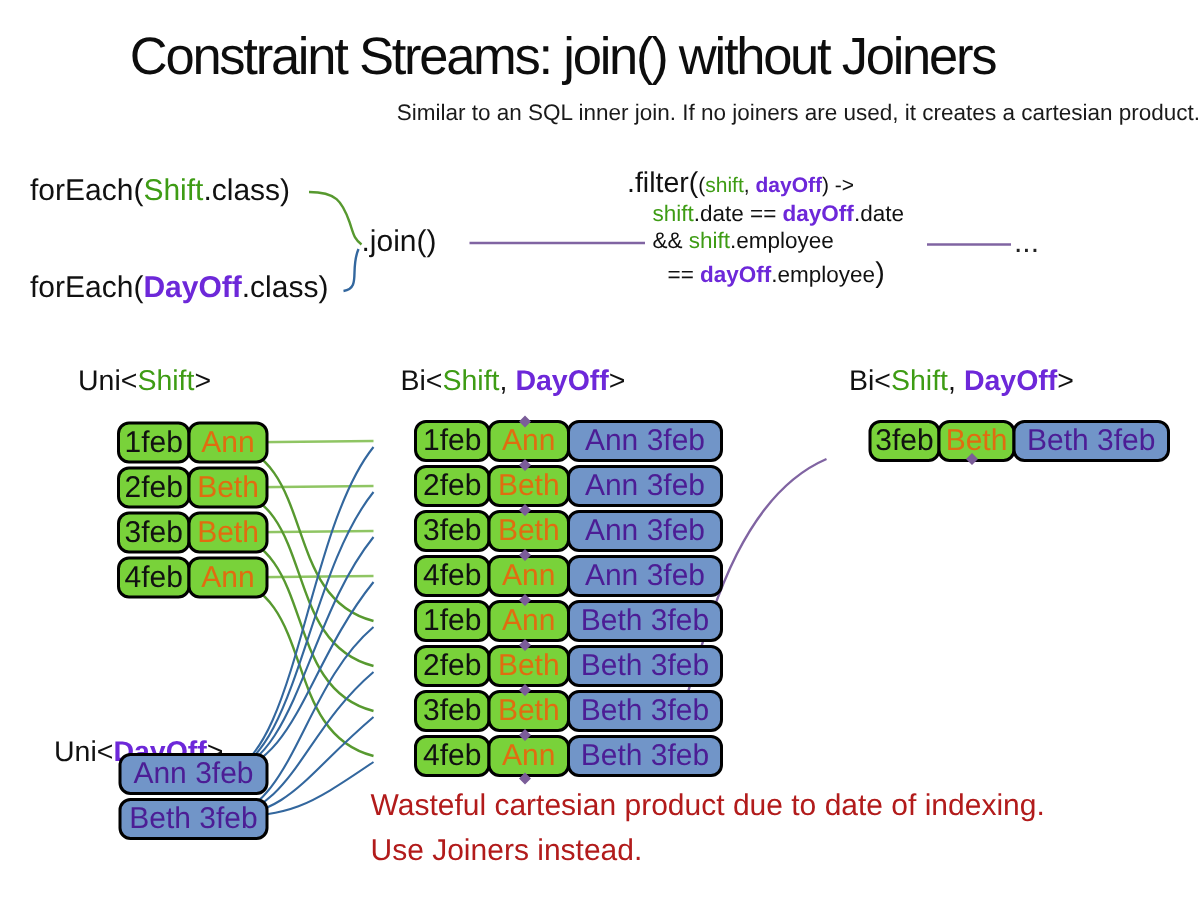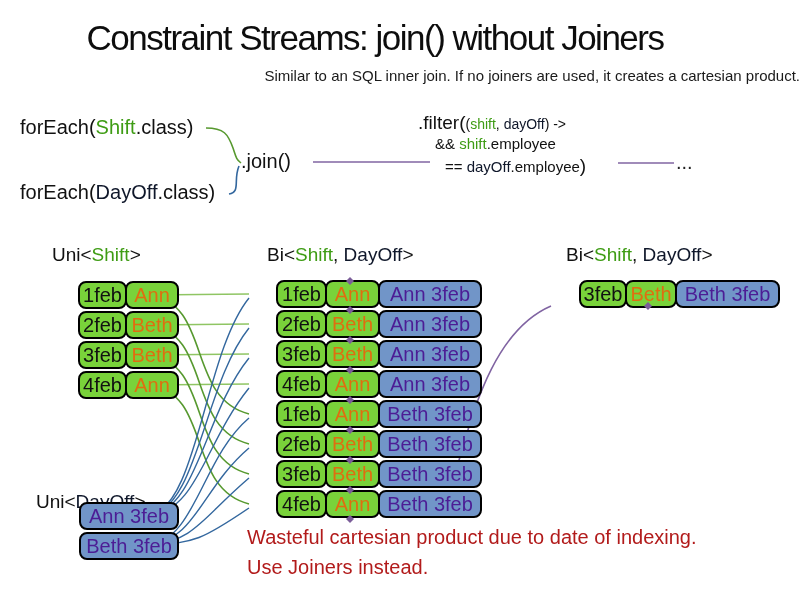--- a/index.html
+++ b/index.html
@@ -10,21 +10,21 @@
   .abs{position:absolute;}
   
   .title{top:18px;left:0;width:750px;text-align:center;font-size:35px;letter-spacing:-1.5px;color:#0d0d0d;white-space:nowrap;}
   .subtitle{top:67px;left:0;width:800px;text-align:right;font-size:15px;color:#1a1a1a;}
   
   .code{font-size:20px;white-space:nowrap;}
   .fe-shift{left:20px;top:116px;}
   .fe-dayoff{left:20px;top:181px;}
   .join{left:241px;top:150px;}
   .green{color:#3E9C14;}
-  .blue{color:#0f172a;}
+  .blue{color:#6d28d9;font-weight:bold;}
   .filter-block{left:418px;top:112px;white-space:nowrap;}
   .filter-block .f1{font-size:19px;line-height:21px;}
   .filter-block .f1 .small{font-size:14px;}
   .filter-block .f2{font-size:15px;line-height:18px;}
   .ind1{margin-left:17px;}
   .ind2{margin-left:27px;margin-top:4px;}
   .big-close{font-size:19px;}
   .ellipsis{left:676px;top:151px;font-size:20px;color:#222;}
   
   .colhead{font-size:19px;white-space:nowrap;}
@@ -99,20 +99,21 @@
 <div class="abs subtitle">Similar to an SQL inner join. If no joiners are used, it creates a cartesian product.</div>
 
 <div class="abs code fe-shift"><span>forEach(</span><span class="green">Shift</span><span>.class)</span></div>
 
 <div class="abs code fe-dayoff"><span>forEach(</span><span class="blue">DayOff</span><span>.class)</span></div>
 
 <div class="abs code join">.join()</div>
 
 <div class="abs filter-block">
   <div class="f1"><span>.filter(</span><span class="small"><span>(</span><span class="green">shift</span><span>, </span><span class="blue">dayOff</span><span>) -&gt;</span></span></div>
+  <div class="f2 ind1"><span class="green">shift</span><span>.date == </span><span class="blue">dayOff</span><span>.date</span></div>
   <div class="f2 ind1"><span>&amp;&amp; </span><span class="green">shift</span><span>.employee</span></div>
   <div class="f2 ind2"><span>== </span><span class="blue">dayOff</span><span>.employee</span><span class="big-close">)</span></div>
 </div>
 
 <div class="abs code ellipsis">...</div>
 
 <div class="abs colhead h-unishift"><span>Uni&lt;</span><span class="green">Shift</span><span>&gt;</span></div>
 
 <div class="abs colhead h-bimid"><span>Bi&lt;</span><span class="green">Shift</span><span>, </span><span class="blue">DayOff</span><span>&gt;</span></div>
 

